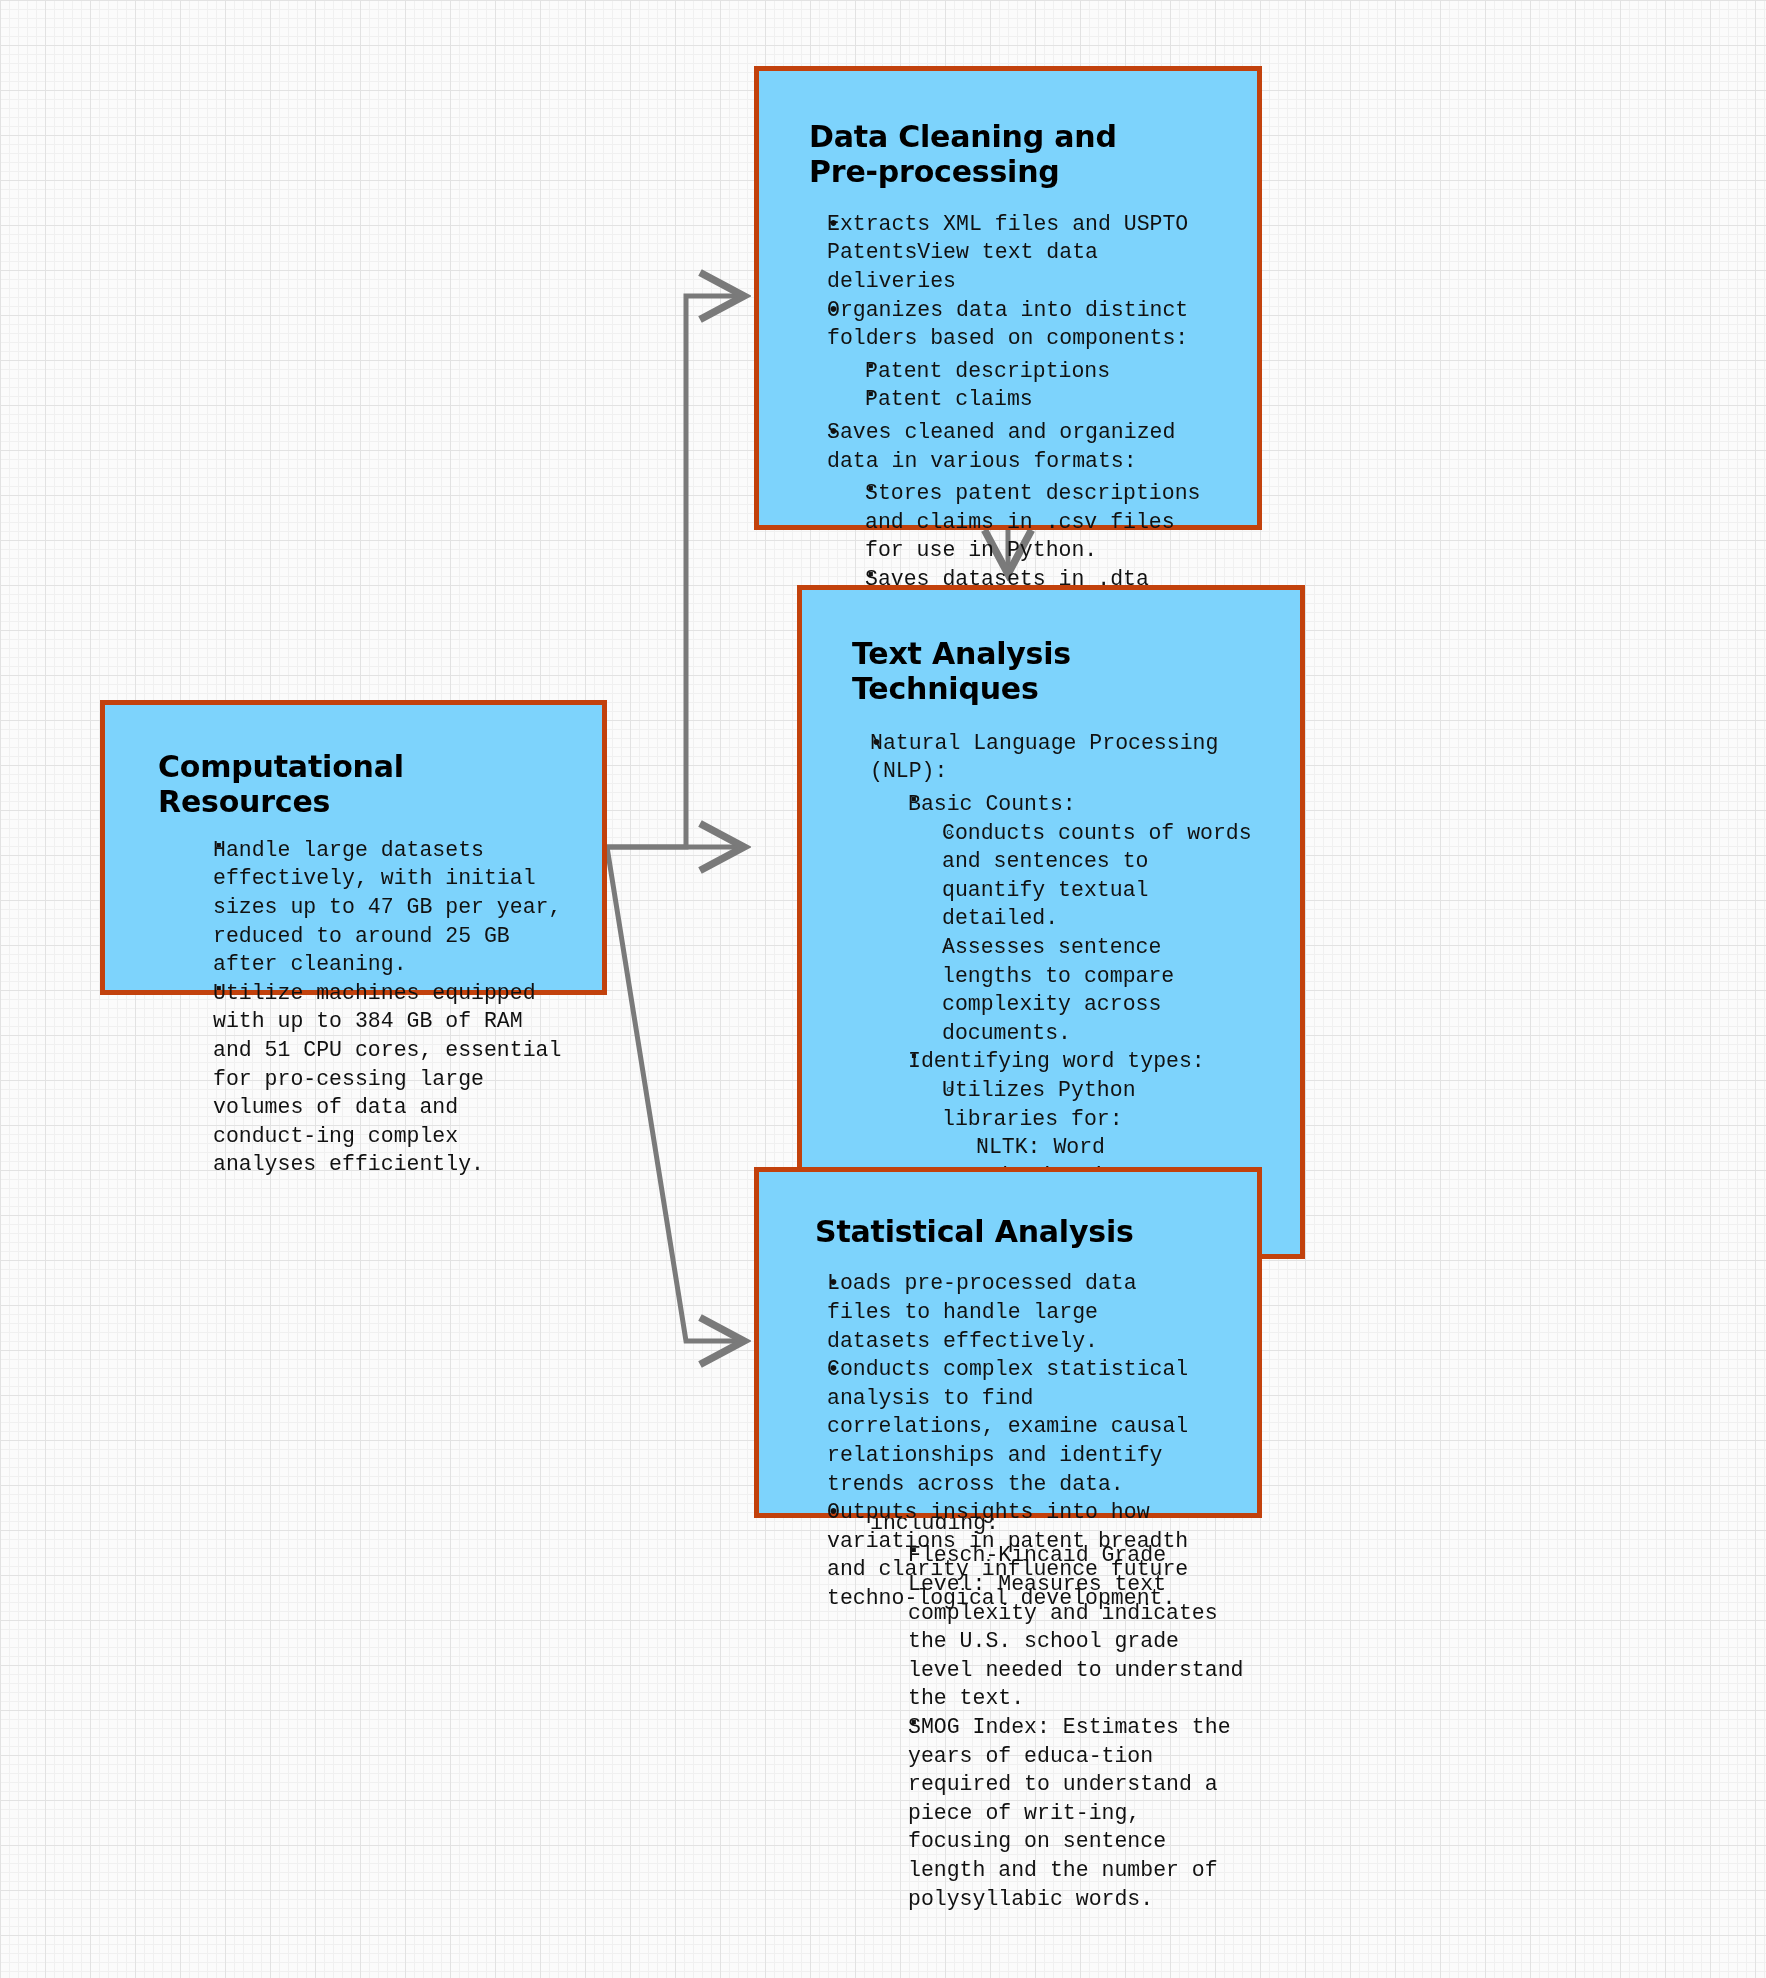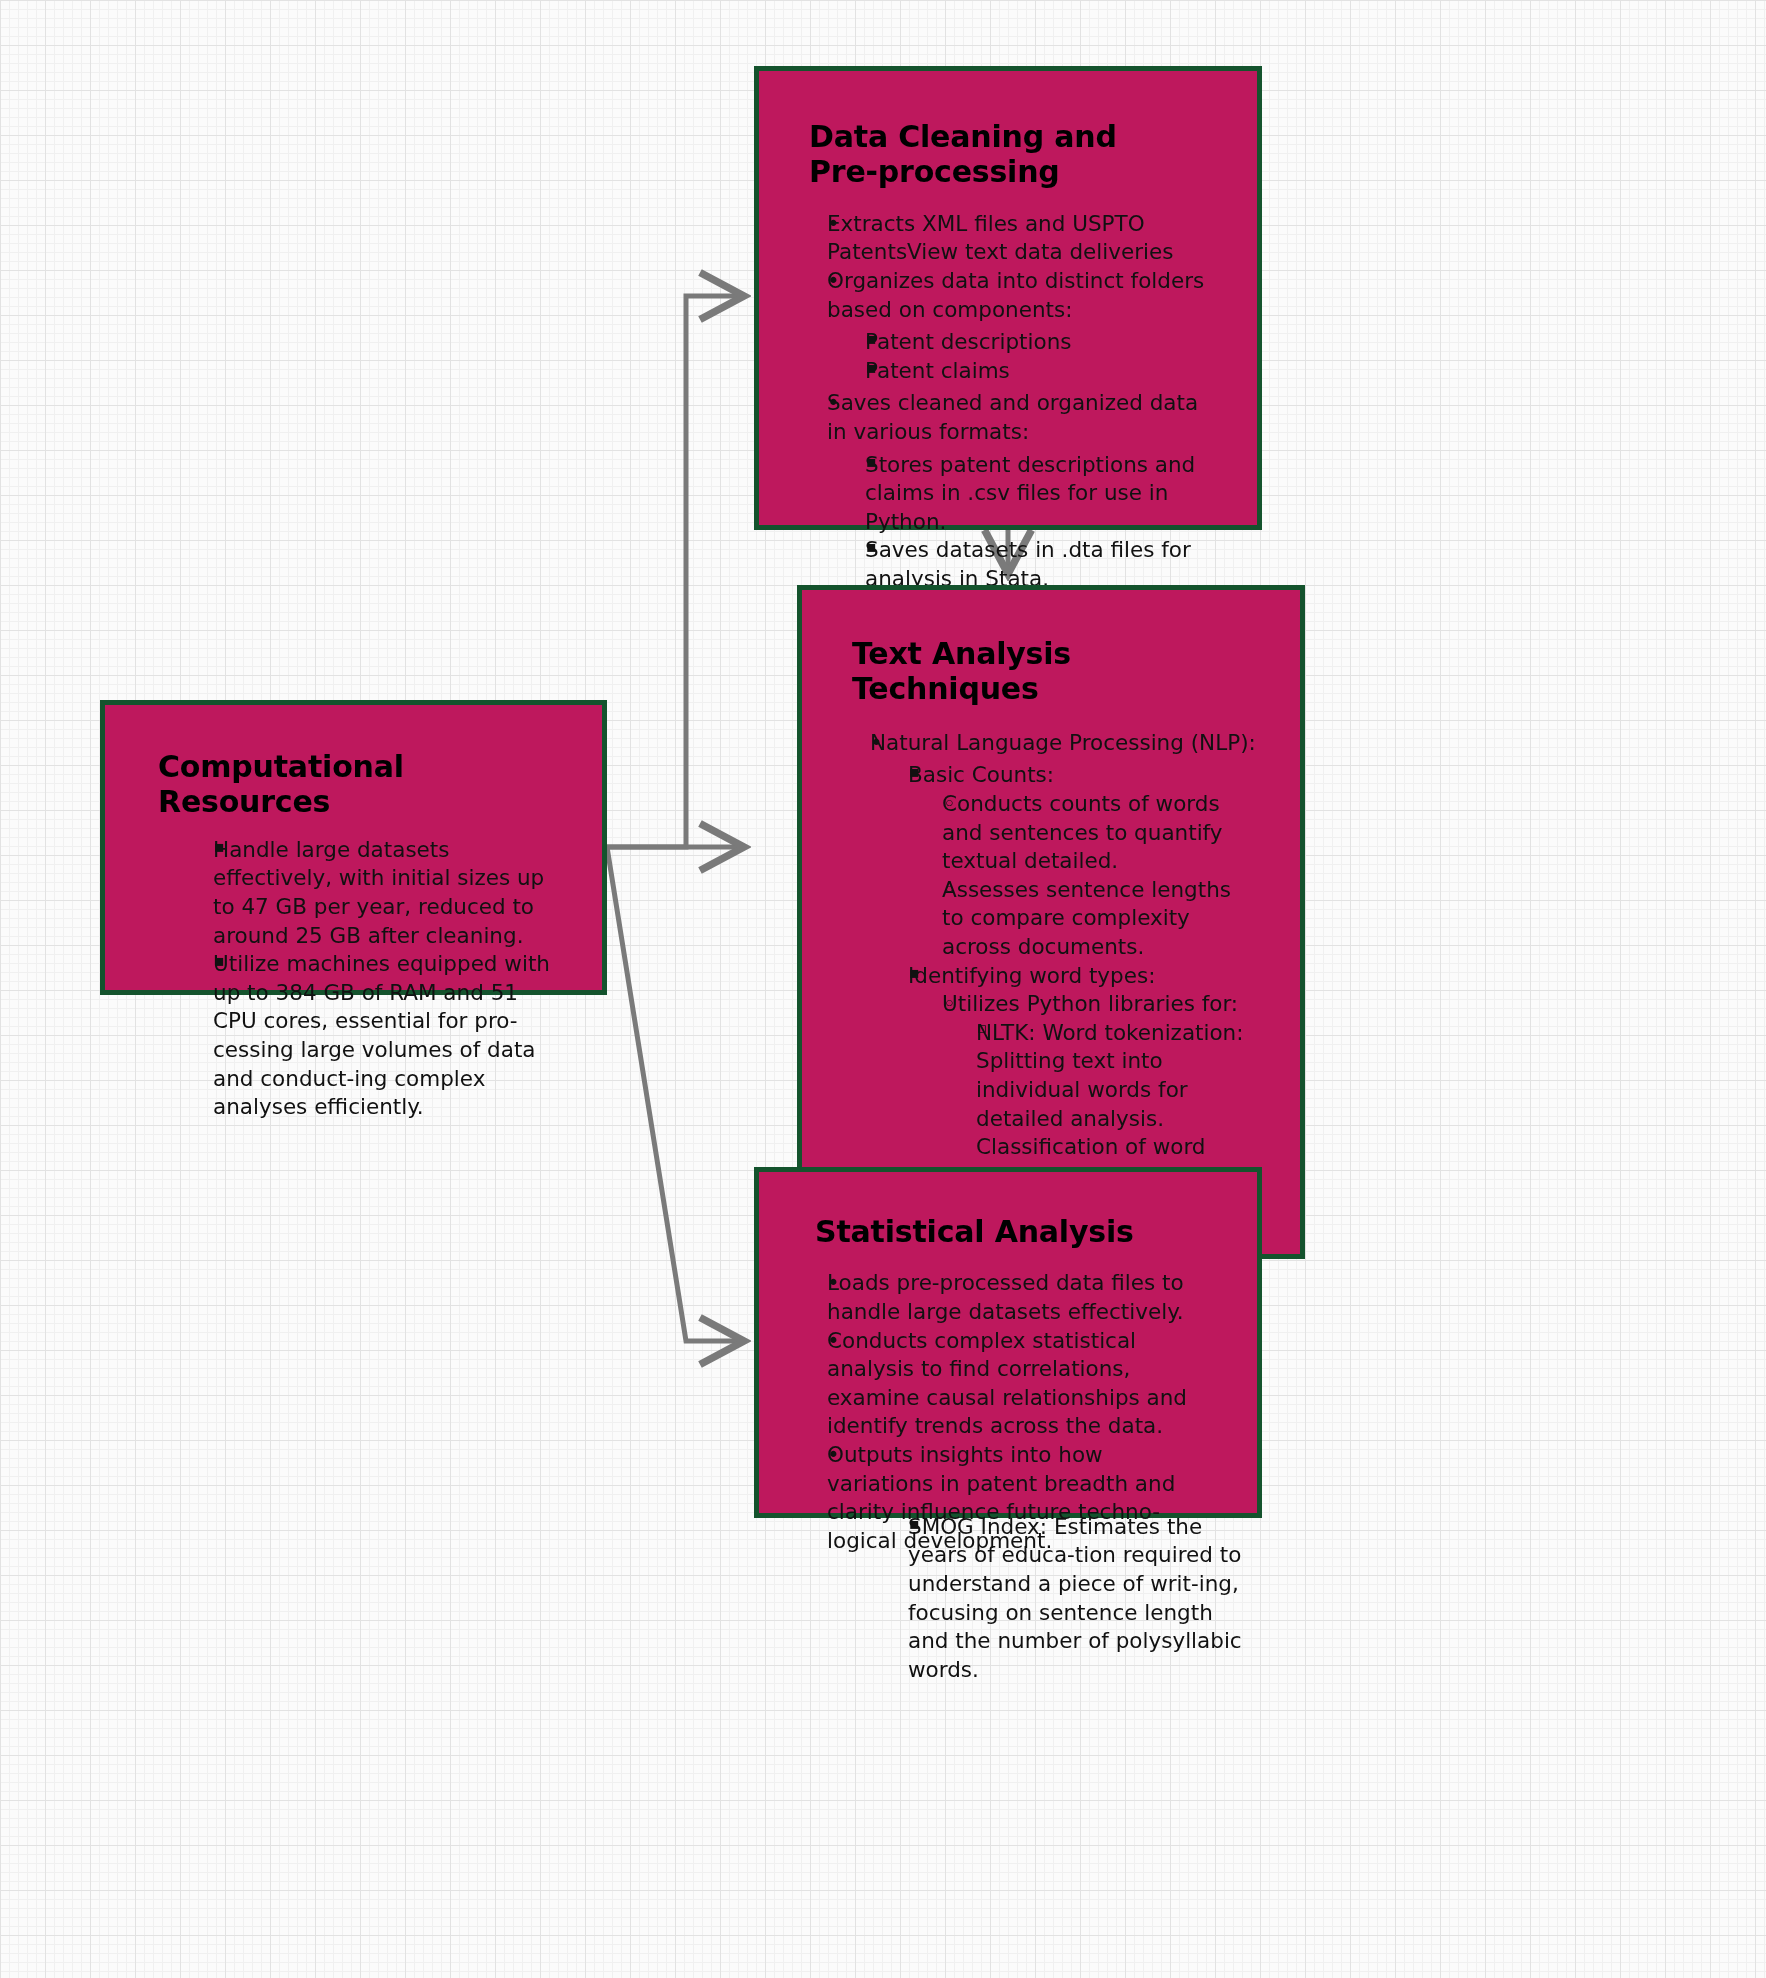--- a/index.html
+++ b/index.html
@@ -15,22 +15,22 @@
     background-size: 45px 45px, 45px 45px, 9px 9px, 9px 9px;
     background-position: 0 0, 0 0, 0 0, 0 0;
     position:relative;
     overflow:hidden;
   }
   #canvas { position:absolute; inset:0; }
   svg#wires { position:absolute; left:0; top:0; width:1766px; height:1978px; pointer-events:none; }
 
   .box {
     position:absolute;
-    background:#be185d;
-    border:5px solid #14532d;
+    background:#7dd3fc;
+    border:5px solid #c2410c;
     box-sizing:border-box;
     z-index:2;
   }
   .box-title {
     font-weight:bold;
     font-size:30px;
     line-height:1.18;
     color:#000;
     letter-spacing:-0.2px;
     white-space:pre-line;
@@ -46,21 +46,21 @@
   ul.lvl2 > li > .txt::before { content:"▪"; position:absolute; left:1px; font-size:16px; }
 
   ul.lvl3 { list-style:none; margin:0; padding:0; }
   ul.lvl3 > li { position:relative; padding-left:19px; margin:0; }
   ul.lvl3 > li > .txt::before { content:"◦"; position:absolute; left:1px; }
 
   ul.lvl4 { list-style:none; margin:0; padding:0; }
   ul.lvl4 > li { position:relative; padding-left:19px; margin:0; }
   ul.lvl4 > li > .txt::before { content:"▫"; position:absolute; left:1px; font-size:15px; }
 
-  .txt { display:block; position:relative; }
+  .txt { display:block; position:relative;font-family:Liberation Mono, monospace; }
   .indentwrap { padding-left:15px; }
 
   
   #box-cleaning  { left:754px;  top:66px;   width:508px;  height:464px; }
   #box-textanal  { left:797px;  top:585px;  width:508px;  height:674px; }
   #box-stats     { left:754px;  top:1167px; width:508px;  height:351px; }
   #box-compute   { left:100px;  top:700px;  width:507px;  height:295px; }
 
   #box-cleaning .inner { padding:48px 44px 0 50px; }
   #box-textanal .inner { padding:46px 44px 0 50px; }

